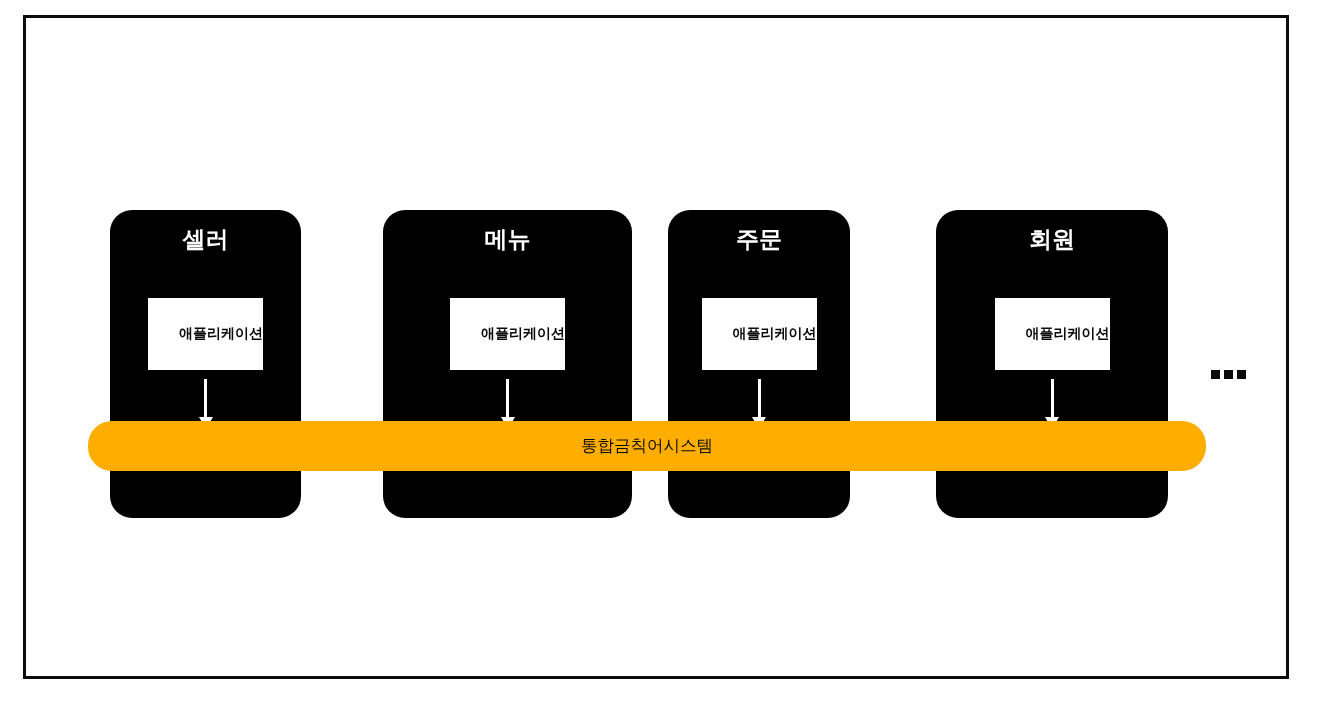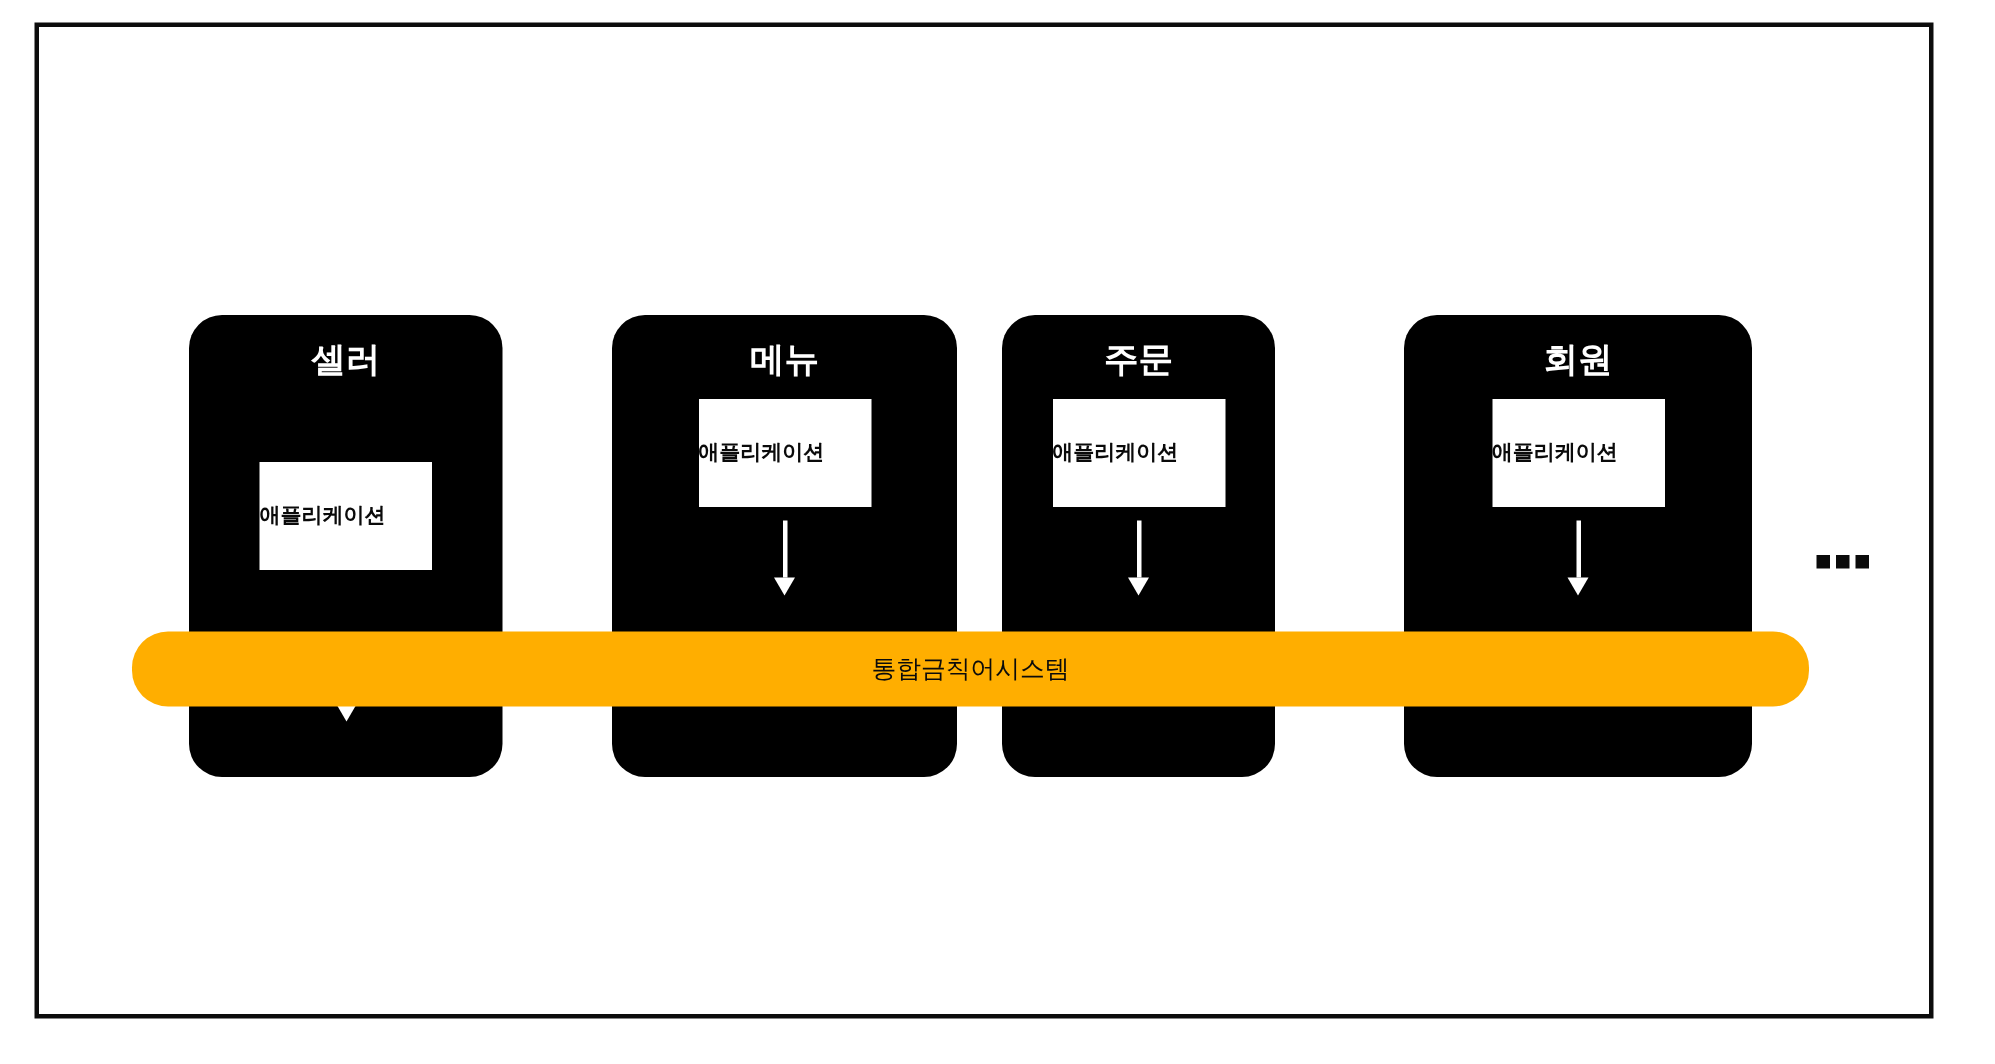--- a/index.html
+++ b/index.html
@@ -22,39 +22,39 @@
     top: 192px;
     height: 308px;
     background: #000000;
     border-radius: 22px;
     display: flex;
     flex-direction: column;
     align-items: center;
     padding-top: 14px;
     z-index: 1;
   }
-  .service-box.b1 { left: 100px;  width: 209px; gap: 42px; }
-  .service-box.b2 { left: 382px; width: 230px; }
+  .service-box.b1 { left: 84px;  width: 191px; }
+  .service-box.b2 { left: 357px; width: 249px; }
   .service-box.b3 { left: 642px; width: 182px; }
   .service-box.b4 { left: 910px; width: 232px; }
   .service-title {
     color: #ffffff;
     font-size: 23px;
     font-weight: bold;
     line-height: 30px;
     text-align: center;
   }
   .app-box {
-    margin-top: 12px;
+    margin-top: 44px;
     width: 115px;
     height: 72px;
     background: #ffffff;
     display: flex;
     align-items: center;
-    justify-content: flex-start;
+    justify-content: flex-end;
   }
   .app-label {
     color: #0a0a0a;
     font-size: 14px;
     font-weight: bold;
     white-space: nowrap;
   }
   .down-arrow {
     margin-top: 9px;
     display: flex;

